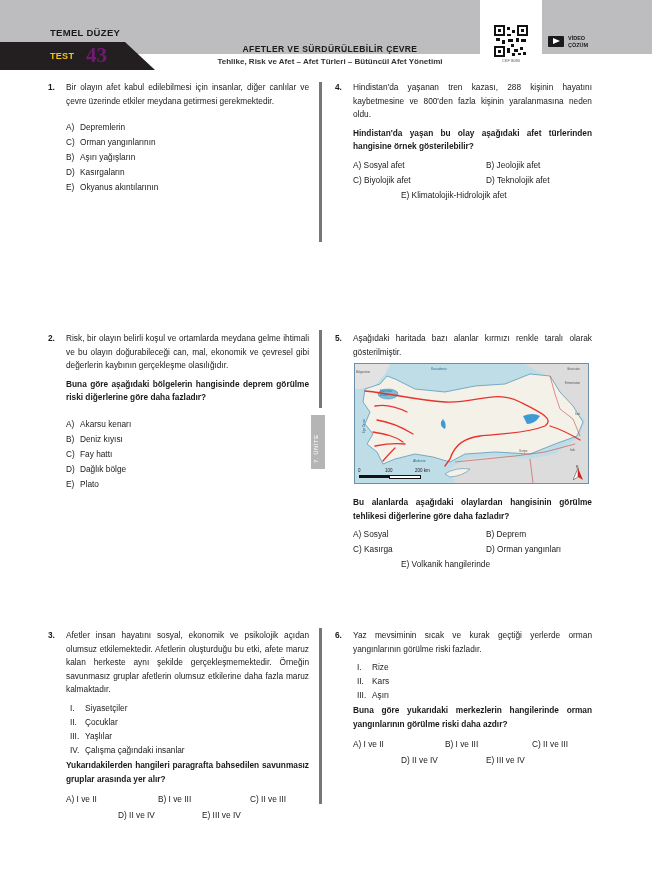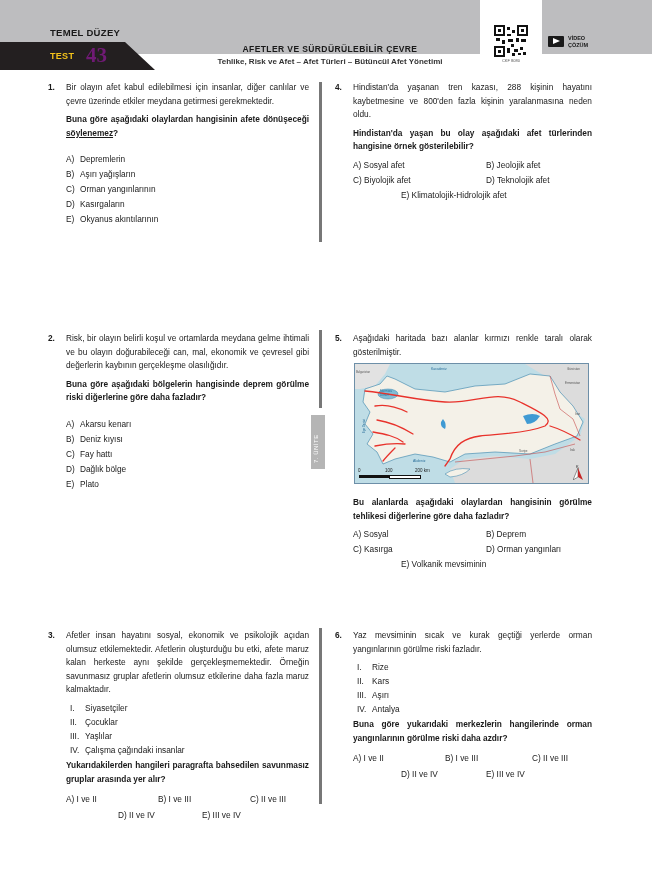--- a/index.html
+++ b/index.html
@@ -93,25 +93,24 @@
 <div class="divider" style="top:82px;height:160px;"></div>
 <div class="divider" style="top:330px;height:78px;"></div>
 <div class="divider" style="top:628px;height:176px;"></div>
 <div class="side-tab">
     <span>7. ÜNİTE</span>
   </div>
 
 <div class="q" style="left:48px;top:81px;width:261px;">
   <div class="num">1.</div>
   <div class="stem">Bir olayın afet kabul edilebilmesi için insanlar, diğer canlılar ve çevre üzerinde etkiler meydana getirmesi gerekmektedir.</div>
-  <div class="ask"><span>Buna göre aşağıdaki olaylardan hangisinin afete dönüşeceği </span><u>söylenemez</u><span>?</span></div>
   <div class="opts">
     <div class="opt"><span class="l">A)</span><span>Depremlerin</span></div>
+    <div class="opt"><span class="l">C)</span><span>Orman yangınlarının</span></div>
     <div class="opt"><span class="l">B)</span><span>Aşırı yağışların</span></div>
-    <div class="opt"><span class="l">C)</span><span>Orman yangınlarının</span></div>
     <div class="opt"><span class="l">D)</span><span>Kasırgaların</span></div>
     <div class="opt"><span class="l">E)</span><span>Okyanus akıntılarının</span></div>
   </div>
 </div>
 
 <div class="q" style="left:48px;top:332px;width:261px;">
   <div class="num">2.</div>
   <div class="stem">Risk, bir olayın belirli koşul ve ortamlarda meydana gelme ihtimali ve bu olayın doğurabileceği can, mal, ekonomik ve çevresel gibi değerlerin kaybının gerçekleşme olasılığıdır.</div>
   <div class="ask">Buna göre aşağıdaki bölgelerin hangisinde deprem görülme riski diğerlerine göre daha fazladır?</div>
   <div class="opts">
@@ -214,32 +213,31 @@
     </svg>
 </div>
 
 <div class="q" style="left:335px;top:496px;width:257px;">
   <div class="ask" style="margin-top:0">Bu alanlarda aşağıdaki olaylardan hangisinin görülme tehlikesi diğerlerine göre daha fazladır?</div>
   <div class="grid2">
     <div class="o" style="left:0;top:0"><span>A)</span> <span>Sosyal</span></div>
     <div class="o" style="left:133px;top:0"><span>B)</span> <span>Deprem</span></div>
     <div class="o" style="left:0;top:15px"><span>C)</span> <span>Kasırga</span></div>
     <div class="o" style="left:133px;top:15px"><span>D)</span> <span>Orman yangınları</span></div>
-    <div class="o" style="left:48px;top:30px"><span>E)</span> <span>Volkanik mevsiminin</span></div>
+    <div class="o" style="left:48px;top:30px"><span>E)</span> <span>Volkanik hangilerinde</span></div>
   </div>
 </div>
 
 <div class="q" style="left:335px;top:629px;width:257px;">
   <div class="num">6.</div>
   <div class="stem">Yaz mevsiminin sıcak ve kurak geçtiği yerlerde orman yangınlarının görülme riski fazladır.</div>
   <div class="roman">
     <div class="r"><span class="l">I.</span><span>Rize</span></div>
     <div class="r"><span class="l">II.</span><span>Kars</span></div>
     <div class="r"><span class="l">III.</span><span>Aşırı</span></div>
-    <div class="r"><span class="l">IV.</span><span>Antalya</span></div>
   </div>
   <div class="ask" style="margin-top:2px">Buna göre yukarıdaki merkezlerin hangilerinde orman yangınlarının görülme riski daha azdır?</div>
   <div class="grid3">
     <div class="o" style="left:0;top:0"><span>A)</span> <span>I ve II</span></div>
     <div class="o" style="left:92px;top:0"><span>B)</span> <span>I ve III</span></div>
     <div class="o" style="left:179px;top:0"><span>C)</span> <span>II ve III</span></div>
     <div class="o" style="left:48px;top:16px"><span>D)</span> <span>II ve IV</span></div>
     <div class="o" style="left:133px;top:16px"><span>E)</span> <span>III ve IV</span></div>
   </div>
 </div>

